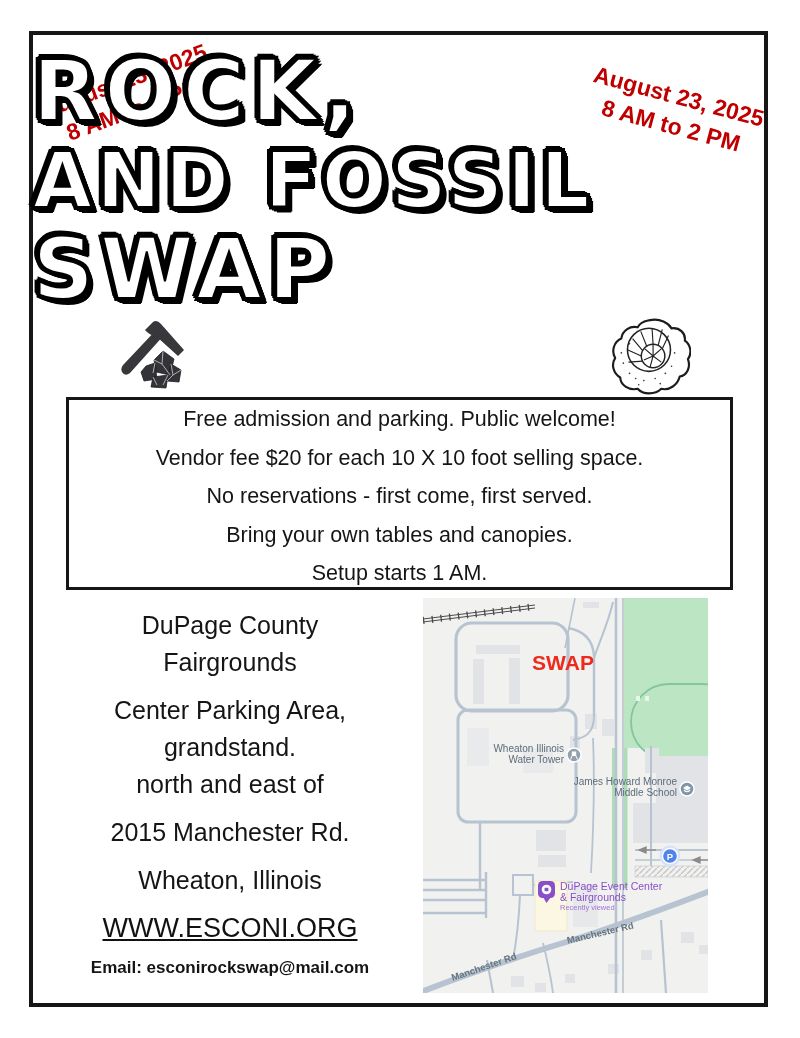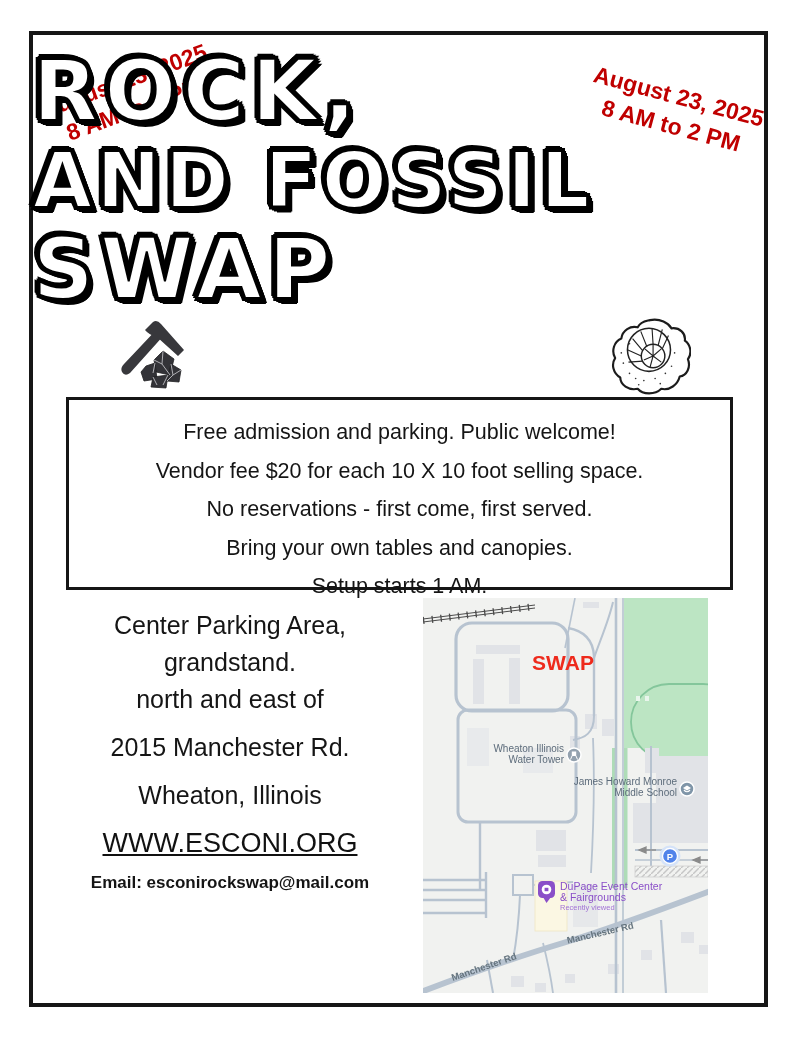--- a/index.html
+++ b/index.html
@@ -27,21 +27,21 @@
   .rock-2 { font-size:84px; line-height:89px; letter-spacing:6px; }
   .rock-3 { font-size:76px; line-height:89px; letter-spacing:5px; }
   .rock-4 { font-size:84px; line-height:89px; letter-spacing:7px; }
 
   .icon-abs { position:absolute; }
   .hammer-icon { left:64px; top:280px; width:120px; height:90px; }
   .fossil-icon { left:576px; top:282px; width:82px; height:78px; }
 
   
   .info-box { position:absolute; left:33px; top:362px; width:667px; height:193px;
-              border:3px solid #161616; text-align:center; padding-top:13px; }
+              border:3px solid #161616; text-align:center; }
   .info-box p { font-size:21.5px; line-height:38.5px; color:#151515; }
 
   
   .loc { position:absolute; left:8px; top:572px; width:378px; text-align:center;
          color:#151515; }
   .loc .big { font-size:25px; line-height:37px; }
   .loc .blk { margin-bottom:11px; }
   .loc .site { font-size:27px; font-weight:normal; text-decoration:underline;
                display:inline-block; margin-top:3px; margin-bottom:14px; color:#111; }
   .loc .email { font-size:17px; font-weight:bold; }
@@ -115,20 +115,24 @@
 
   <div class="info-box">
     <p>Free admission and parking. Public welcome!</p>
     <p>Vendor fee $20 for each 10 X 10 foot selling space.</p>
     <p>No reservations - first come, first served.</p>
     <p>Bring your own tables and canopies.</p>
     <p>Setup starts 1 AM.</p>
   </div>
 
   <div class="loc">
+    <div class="blk">
+      <div class="big">DuPage County</div>
+      <div class="big">Fairgrounds</div>
+    </div>
     <div class="blk">
       <div class="big">Center Parking Area,</div>
       <div class="big">grandstand.</div>
       <div class="big">north and east of</div>
     </div>
     <div class="blk big">2015 Manchester Rd.</div>
     <div class="blk big">Wheaton, Illinois</div>
     <div><span class="site">WWW.ESCONI.ORG</span></div>
     <div class="email">Email: esconirockswap@mail.com</div>
   </div>

